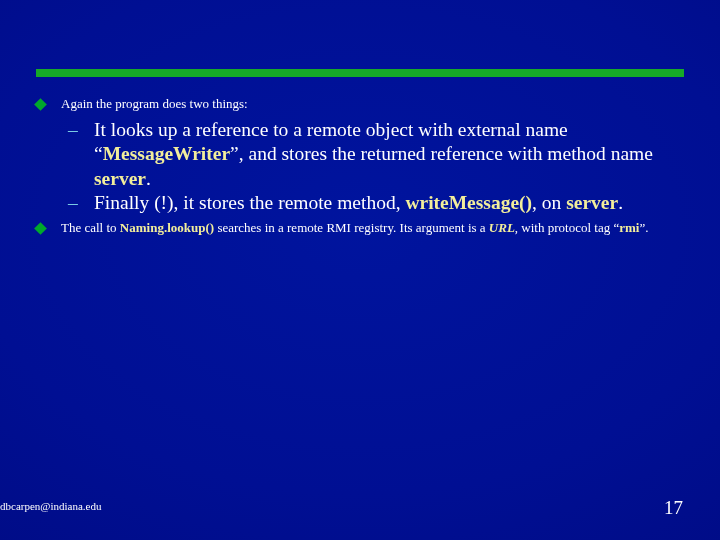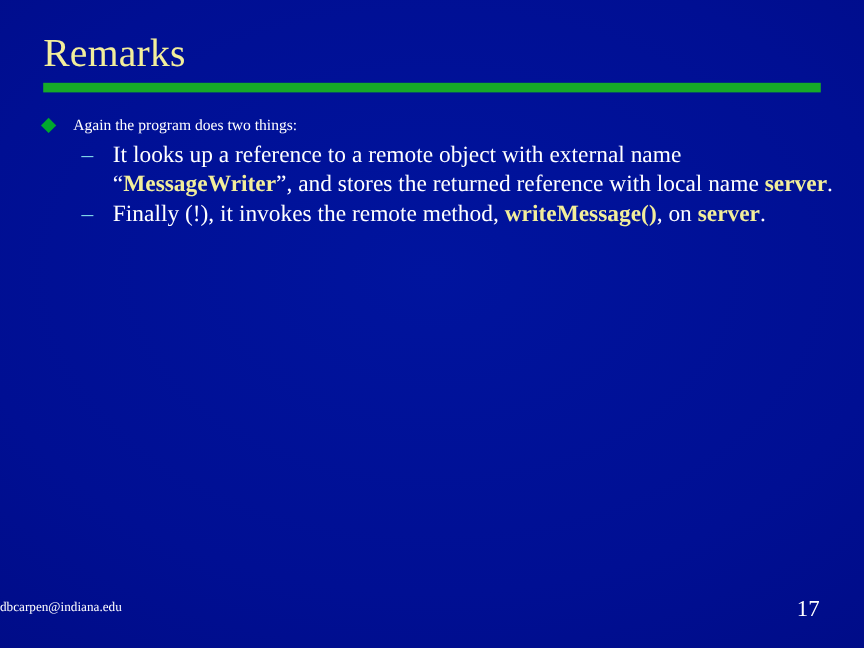--- a/index.html
+++ b/index.html
@@ -117,40 +117,43 @@
     font-family: "Liberation Serif", "DejaVu Serif", serif;
     font-size: 19px;
     color: #ffffff;
   }
 </style>
 </head>
 <body>
 
 <div class="slide">
 
-  <div class="title">Remarks</div>
   <div class="divider"></div>
 
   <div class="body">
 
     <div class="blk lvl1">
       <span class="dia"></span>
       <span>Again the program does two things:</span>
     </div>
 
     <div class="blk lvl2">
       <span class="dash">–</span>
-      <span>It looks up a reference to a remote object with external name “</span><b class="hl">MessageWriter</b><span>”, and stores the returned reference with local name </span><b class="hl">server</b><span>.</span>
+      <span>It looks up a reference to a remote object with external name “</span><b class="hl">MessageWriter</b><span>”, and stores the returned reference with method name </span><b class="hl">server</b><span>.</span>
     </div>
 
     <div class="blk lvl2">
       <span class="dash">–</span>
-      <span>Finally (!), it invokes the remote method, </span><b class="hl">writeMessage()</b><span>, on </span><b class="hl">server</b><span>.</span>
+      <span>Finally (!), it stores the remote method, </span><b class="hl">writeMessage()</b><span>, on </span><b class="hl">server</b><span>.</span>
     </div>
 
+    <div class="blk lvl1">
+      <span class="dia"></span>
+      <span>The call to </span><b class="hl">Naming.lookup()</b><span> searches in a remote RMI registry.  Its argument is a </span><i class="hl">URL</i><span>, with protocol tag “</span><b class="hl">rmi</b><span>”.</span>
+    </div>
 
 
   </div>
 
   <div class="footer-email">dbcarpen@indiana.edu</div>
   <div class="footer-page">17</div>
 
 </div>
 
 </body></html>

